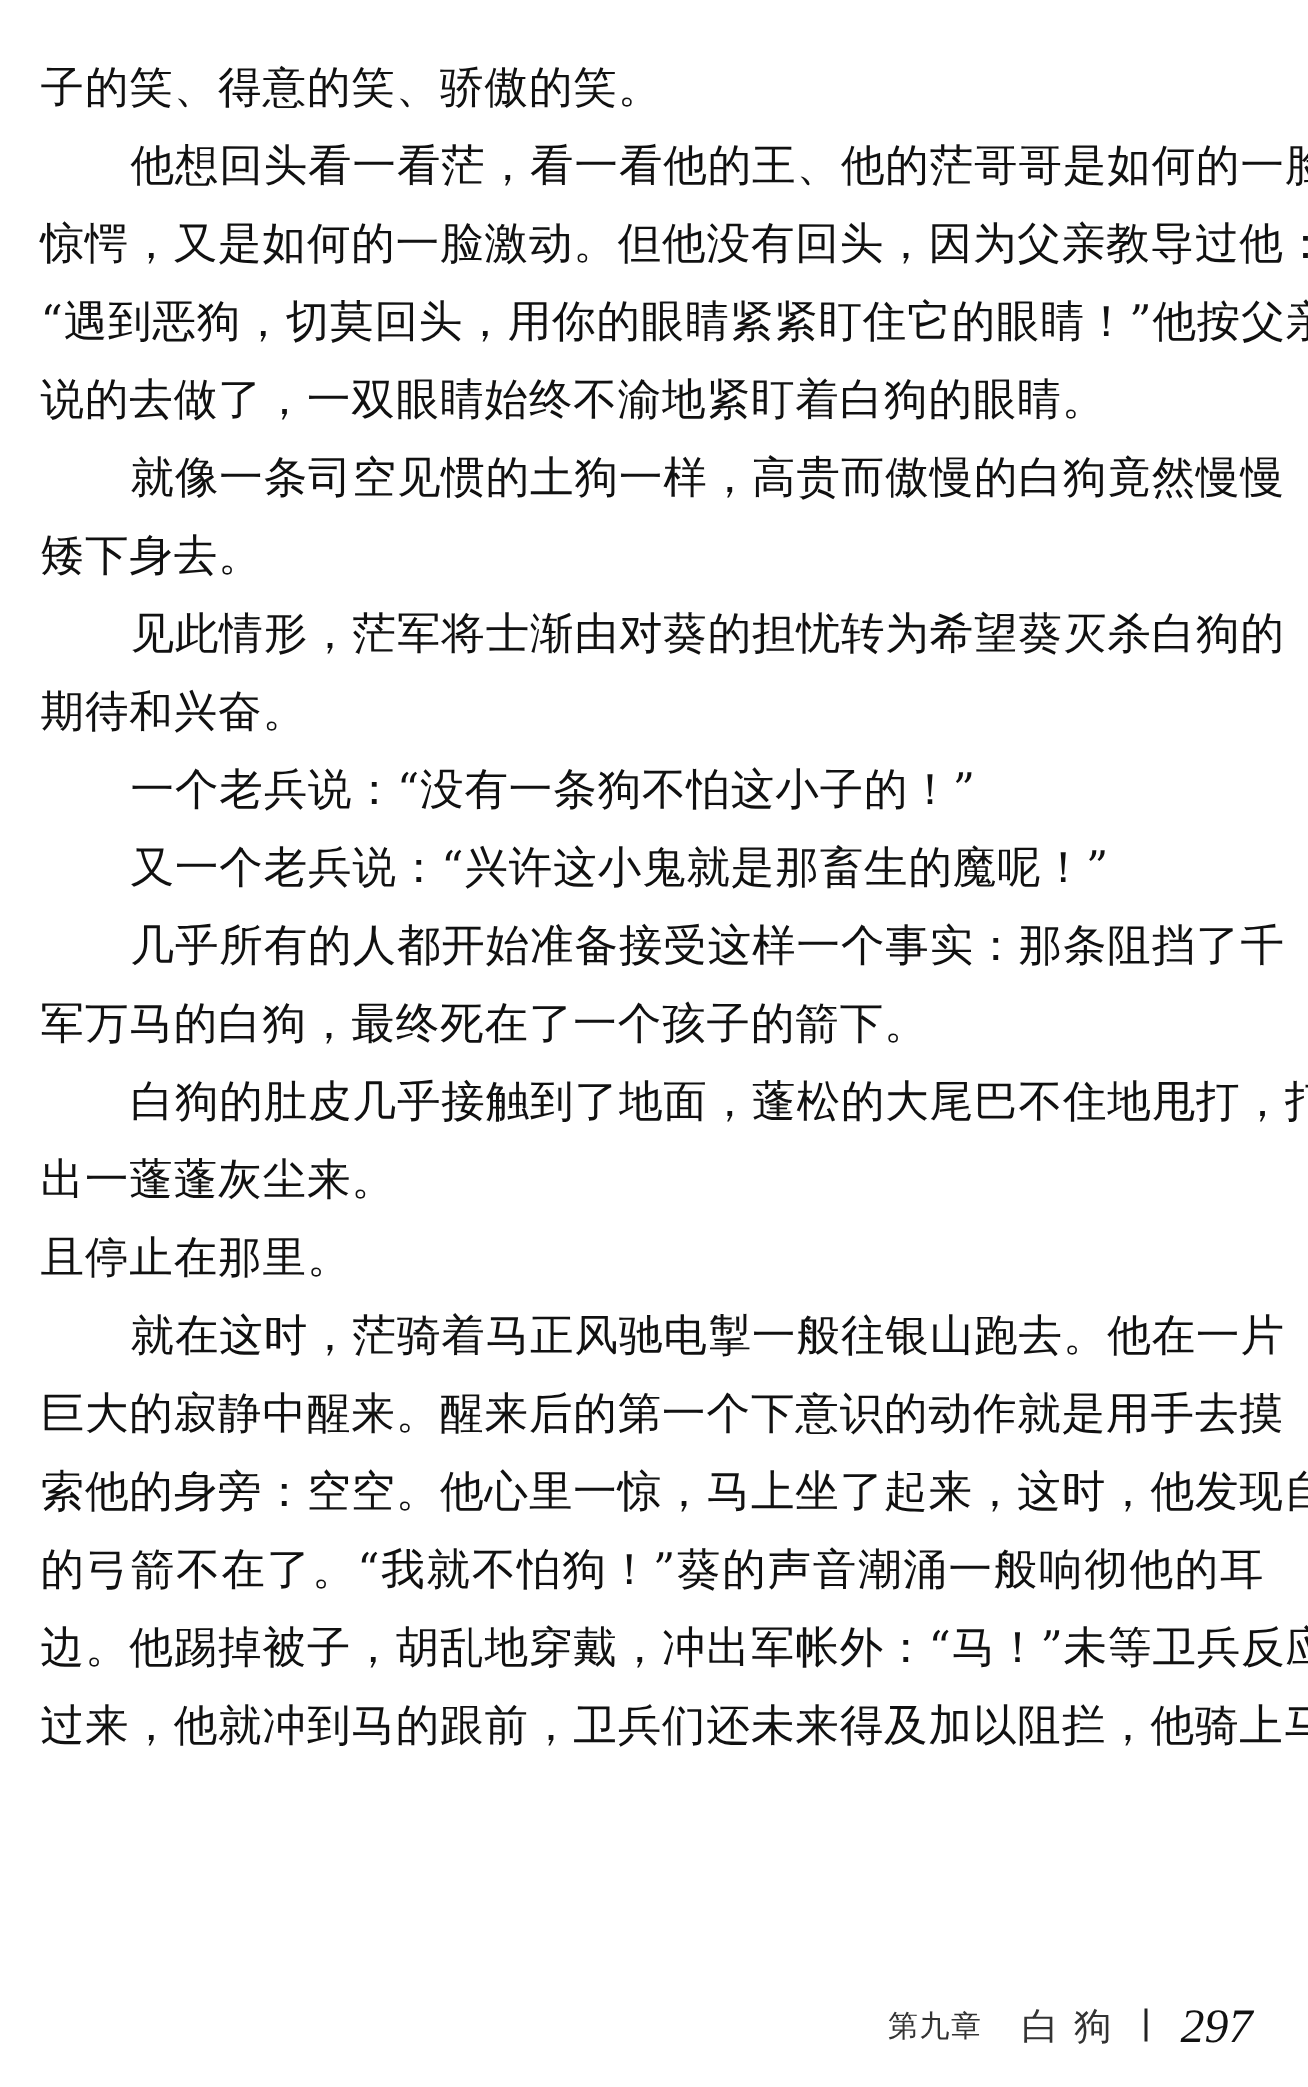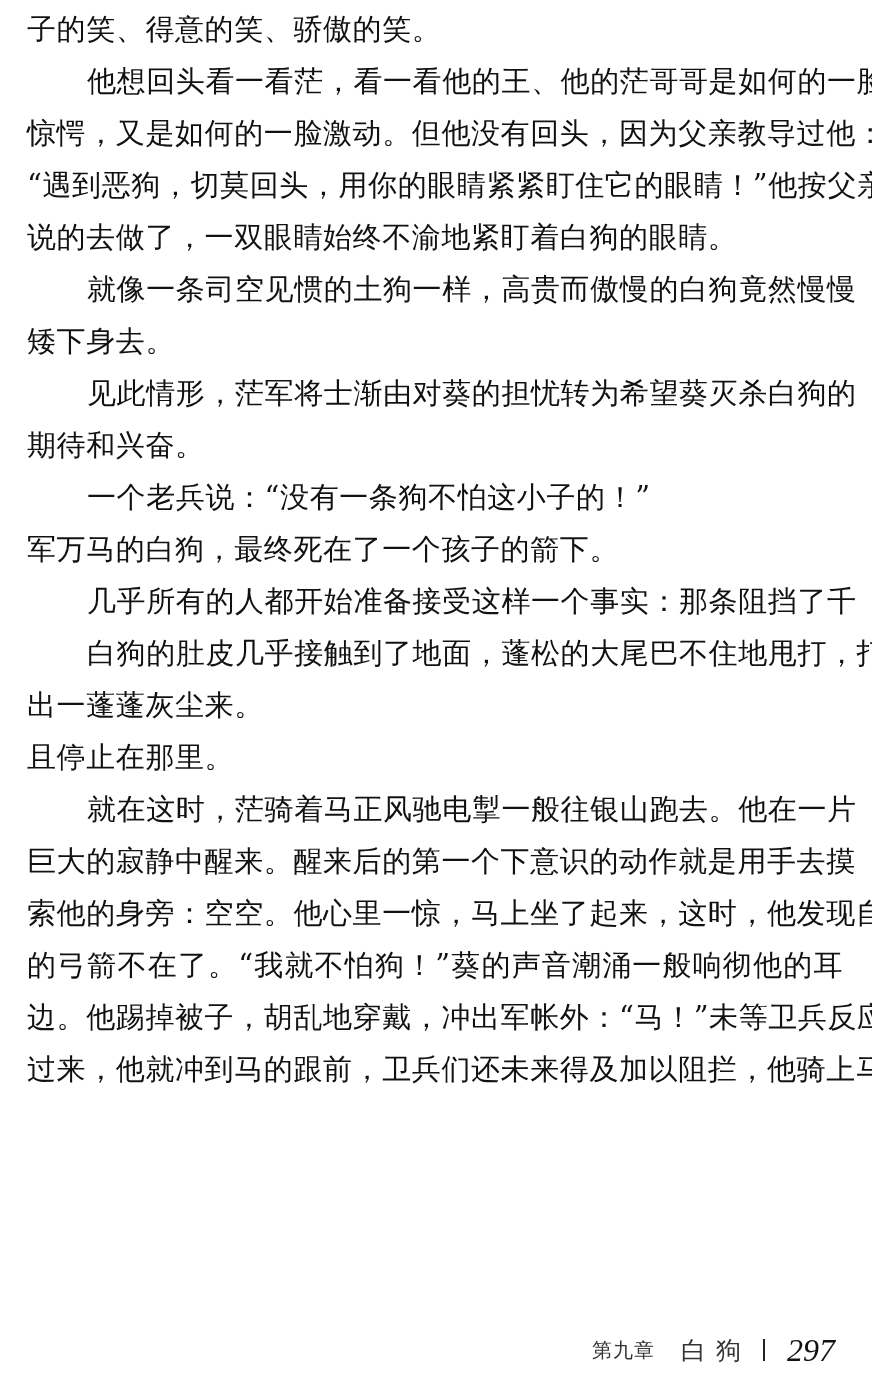--- a/index.html
+++ b/index.html
@@ -10,21 +10,21 @@
     body {
       width: 872px;
       height: 1391px;
       position: relative;
       overflow: hidden;
       color: #111111;
     }
     .page-body {
       position: absolute;
       left: 27px;
-      top: 3px;
+      top: 32px;
       width: 816px;
       font-family: "DejaVu Serif", "Liberation Serif", serif;
       font-size: 29px;
       line-height: 52px;
       letter-spacing: 0.6px;
     }
     .line {
       display: block;
       white-space: nowrap;
       height: 52px;
@@ -78,22 +78,23 @@
   <span class="line last">子的笑、得意的笑、骄傲的笑。</span>
   <span class="line indent">他想回头看一看茫，看一看他的王、他的茫哥哥是如何的一脸</span>
   <span class="line">惊愕，又是如何的一脸激动。但他没有回头，因为父亲教导过他：</span>
   <span class="line">“遇到恶狗，切莫回头，用你的眼睛紧紧盯住它的眼睛！”他按父亲</span>
   <span class="line last">说的去做了，一双眼睛始终不渝地紧盯着白狗的眼睛。</span>
   <span class="line indent">就像一条司空见惯的土狗一样，高贵而傲慢的白狗竟然慢慢</span>
   <span class="line last">矮下身去。</span>
   <span class="line indent">见此情形，茫军将士渐由对葵的担忧转为希望葵灭杀白狗的</span>
   <span class="line last">期待和兴奋。</span>
   <span class="line indent last">一个老兵说：“没有一条狗不怕这小子的！”</span>
+  <span class="line indent last">又一个老兵说：“兴许这小鬼就是那畜生的魔呢！”</span>
+  <span class="line indent">几乎所有的人都开始准备接受这样一个事实：那条阻挡了千</span>
   <span class="line last">军万马的白狗，最终死在了一个孩子的箭下。</span>
-  <span class="line indent">几乎所有的人都开始准备接受这样一个事实：那条阻挡了千</span>
   <span class="line indent">白狗的肚皮几乎接触到了地面，蓬松的大尾巴不住地甩打，打</span>
   <span class="line last">出一蓬蓬灰尘来。</span>
   <span class="line last">且停止在那里。</span>
   <span class="line indent">就在这时，茫骑着马正风驰电掣一般往银山跑去。他在一片</span>
   <span class="line">巨大的寂静中醒来。醒来后的第一个下意识的动作就是用手去摸</span>
   <span class="line">索他的身旁：空空。他心里一惊，马上坐了起来，这时，他发现自己</span>
   <span class="line">的弓箭不在了。“我就不怕狗！”葵的声音潮涌一般响彻他的耳</span>
   <span class="line">边。他踢掉被子，胡乱地穿戴，冲出军帐外：“马！”未等卫兵反应</span>
   <span class="line">过来，他就冲到马的跟前，卫兵们还未来得及加以阻拦，他骑上马</span>
 </div>

